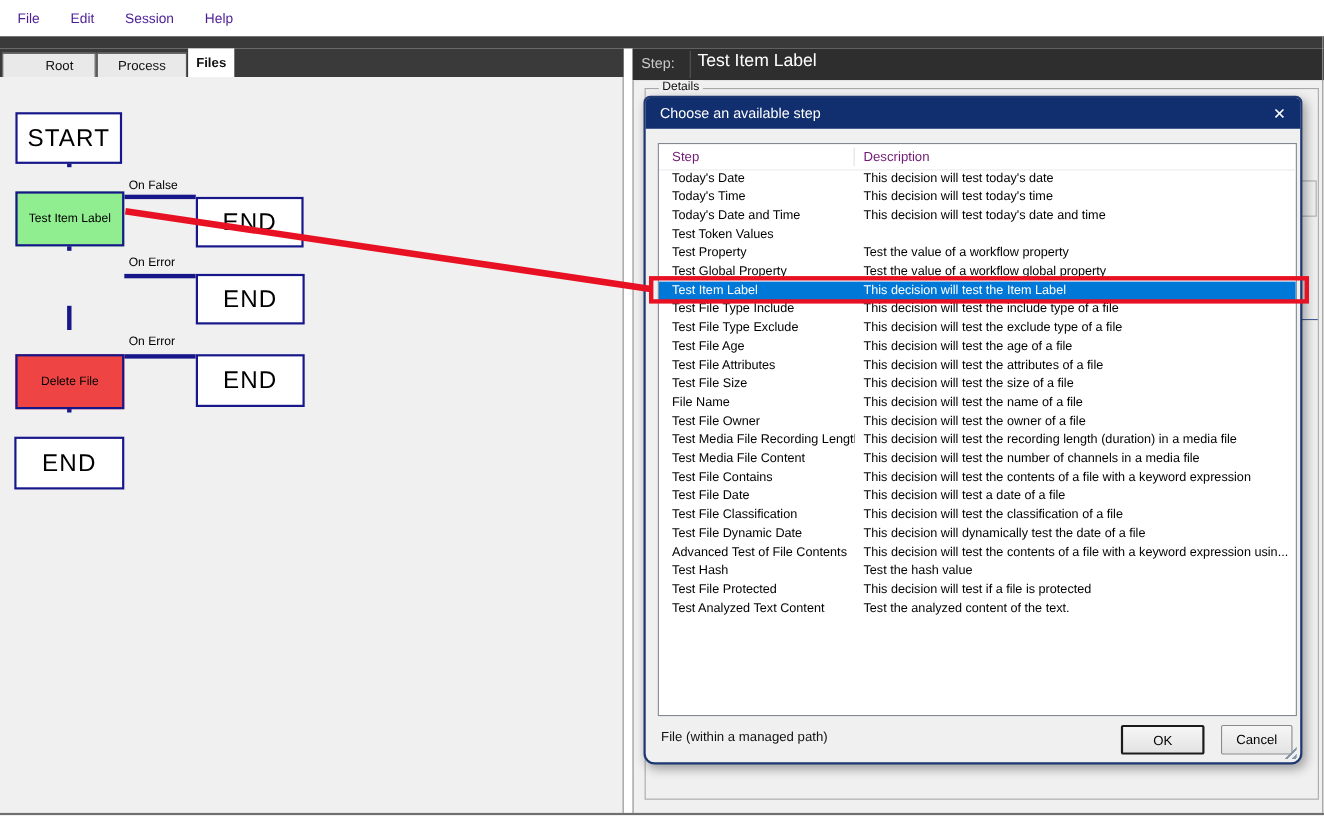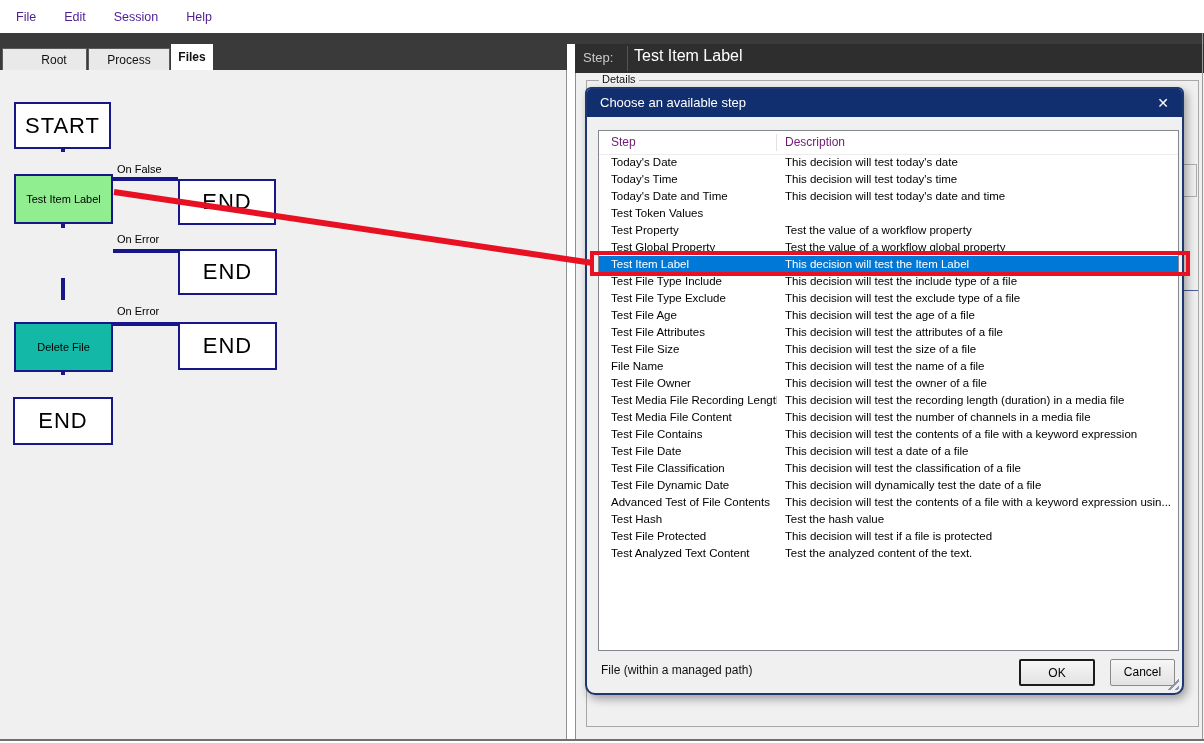--- a/index.html
+++ b/index.html
@@ -49,21 +49,21 @@
   
   .fnode{position:absolute;border:2px solid #17178a;box-sizing:border-box;display:flex;
          align-items:center;justify-content:center;background:#fff;z-index:2;cursor:default;margin-top:22px;}
   .fnode.terminal{font-size:22px;letter-spacing:1px;color:#000;}
   .fnode.small{font-size:11px;color:#000;}
   #n-start{left:14px;top:80px;width:97px;height:47px;}
   #n-til{left:14px;top:152px;width:99px;height:50px;background:#90ee90;}
   #n-end1{left:178px;top:157px;width:98px;height:46px;}
   #n-sv{left:14px;top:228px;width:99px;height:50px;background:#aed7ea;}
   #n-end2{left:178px;top:227px;width:99px;height:46px;}
-  #n-df{left:14px;top:300px;width:99px;height:50px;background:#14b8a6;}
+  #n-df{left:14px;top:300px;width:99px;height:50px;background:#ef4444;}
   #n-end3{left:178px;top:300px;width:99px;height:48px;}
   #n-endb{left:13px;top:375px;width:100px;height:48px;}
   .fconn{position:absolute;background:#17178a;z-index:1;}
   #c-v1{left:61px;top:127px;width:4px;height:25px;}
   #c-v2{left:61px;top:202px;width:4px;height:26px;}
   #c-v3{left:61px;top:278px;width:4px;height:22px;}
   #c-v4{left:61px;top:350px;width:4px;height:25px;}
   #c-h1{left:113px;top:177px;width:65px;height:4px;}
   #c-h2{left:113px;top:249px;width:65px;height:4px;}
   #c-h3{left:113px;top:322px;width:65px;height:4px;}

